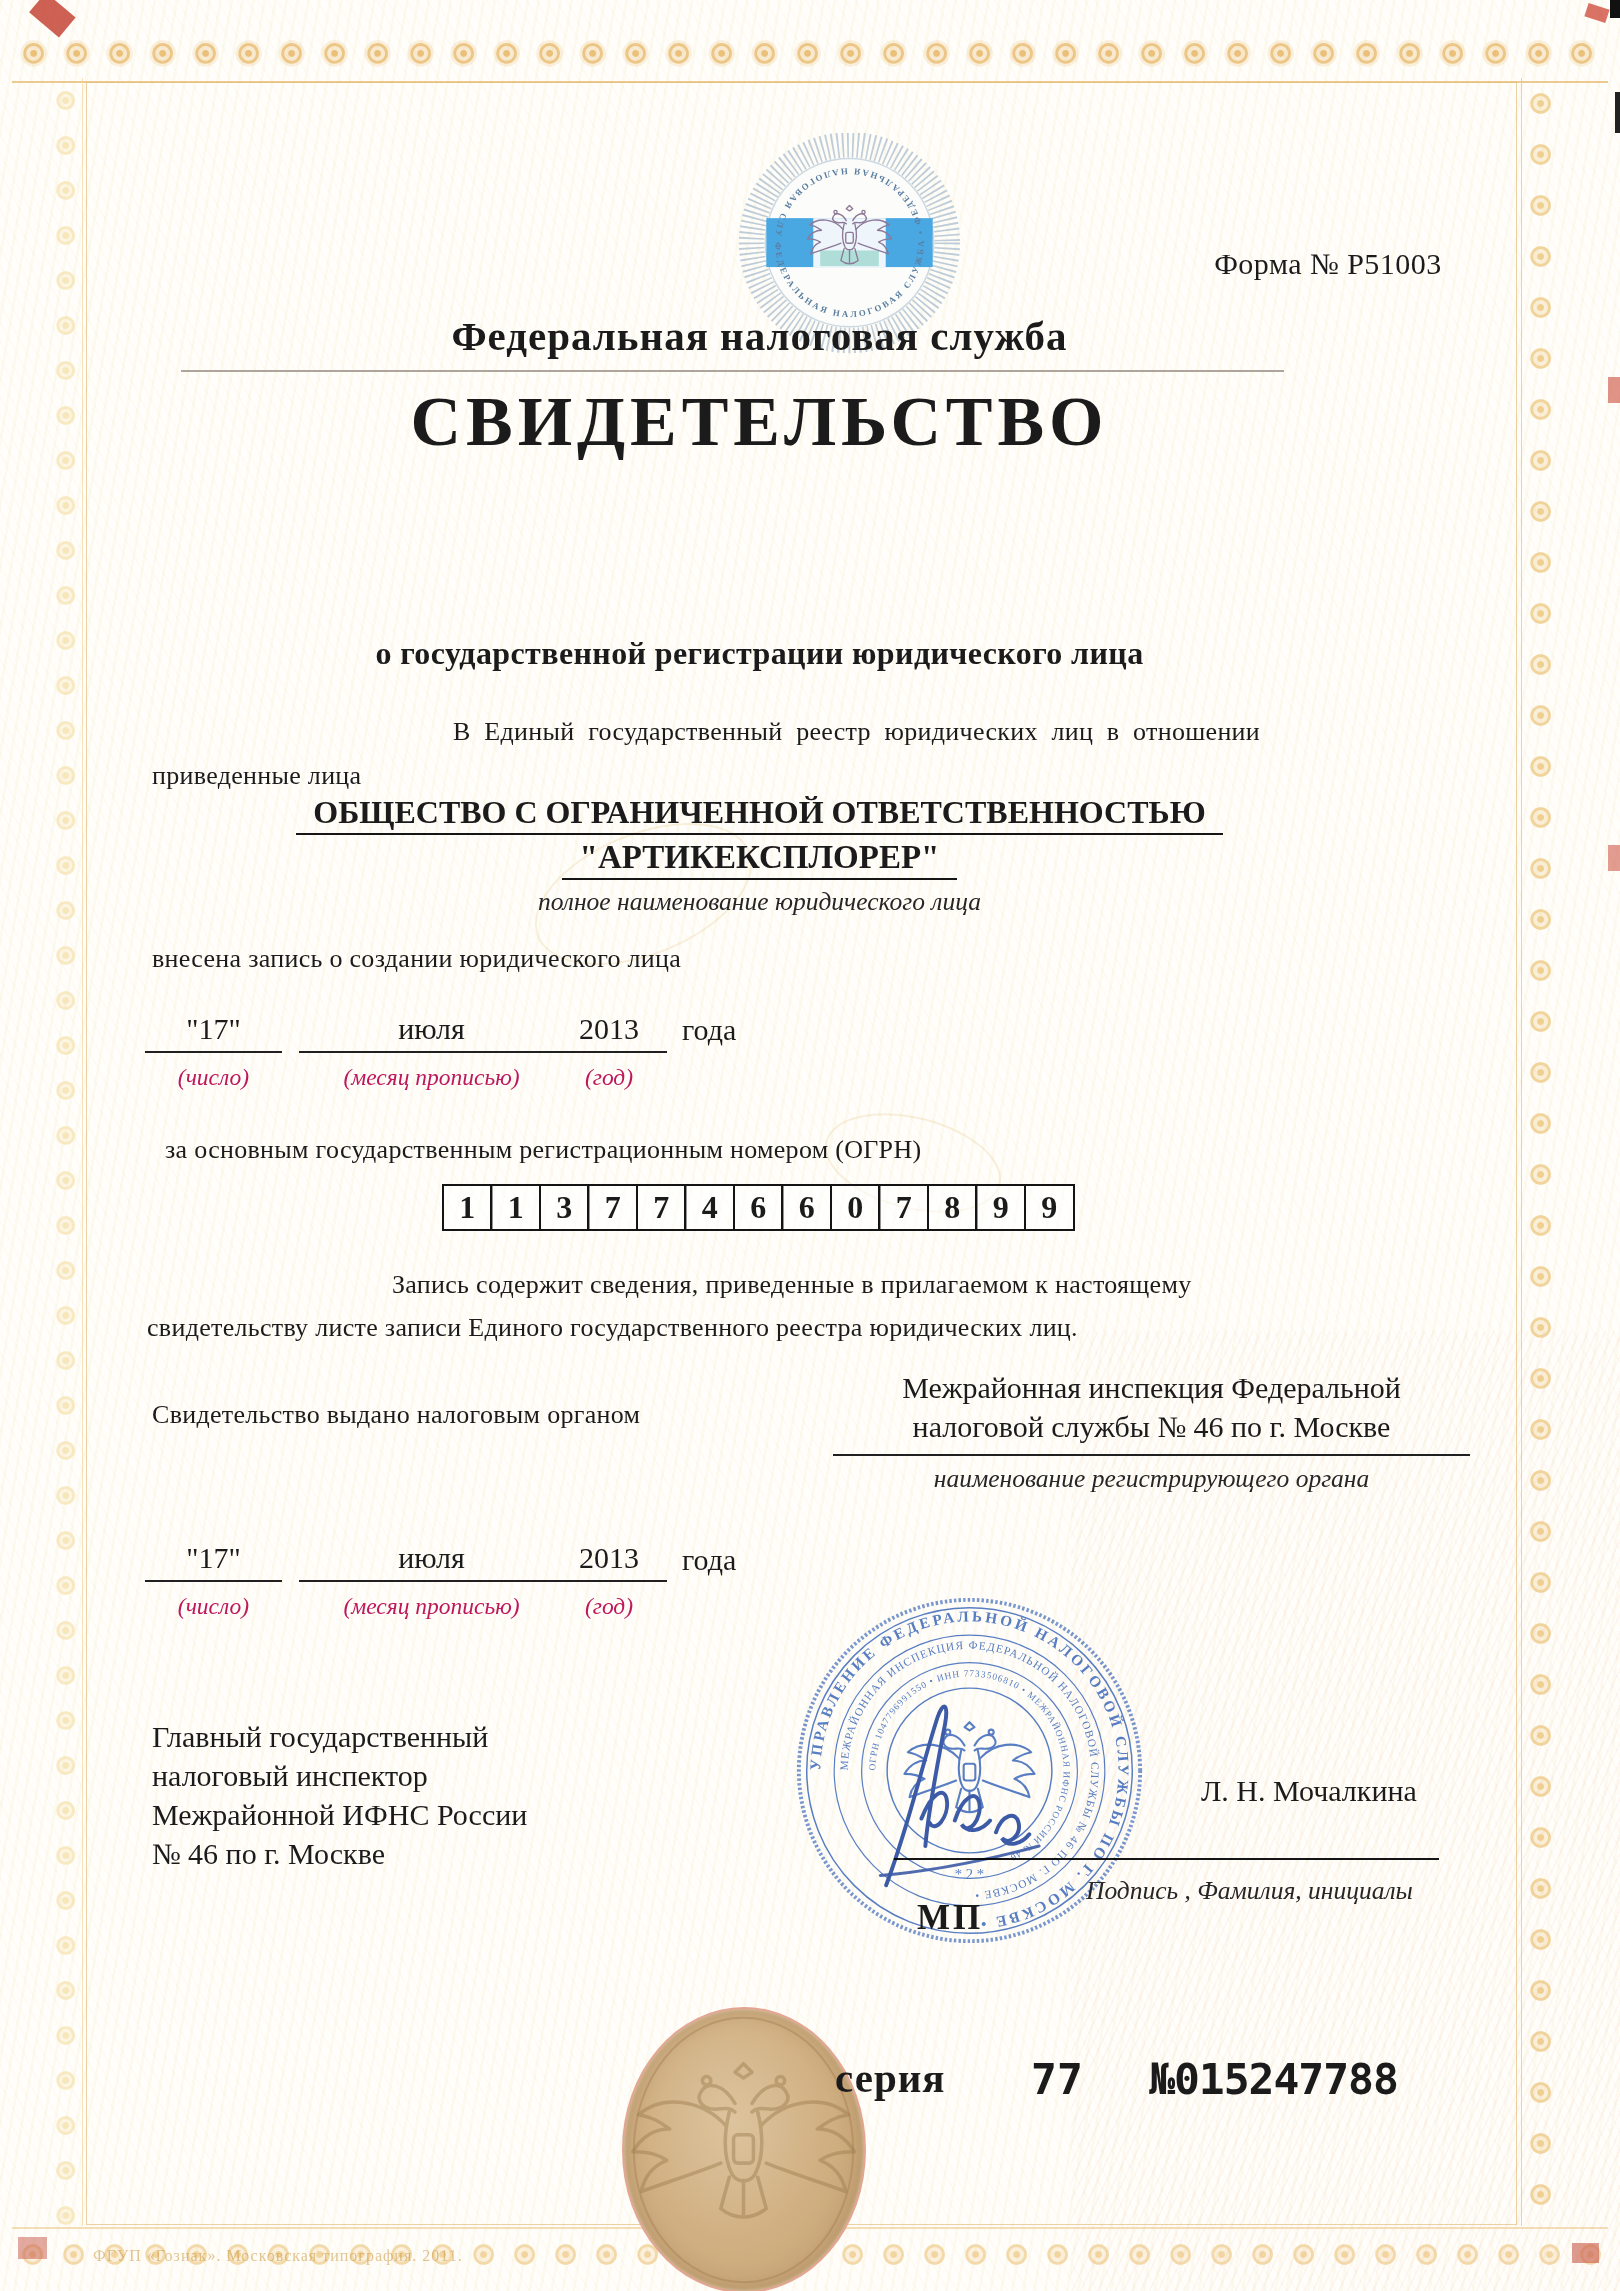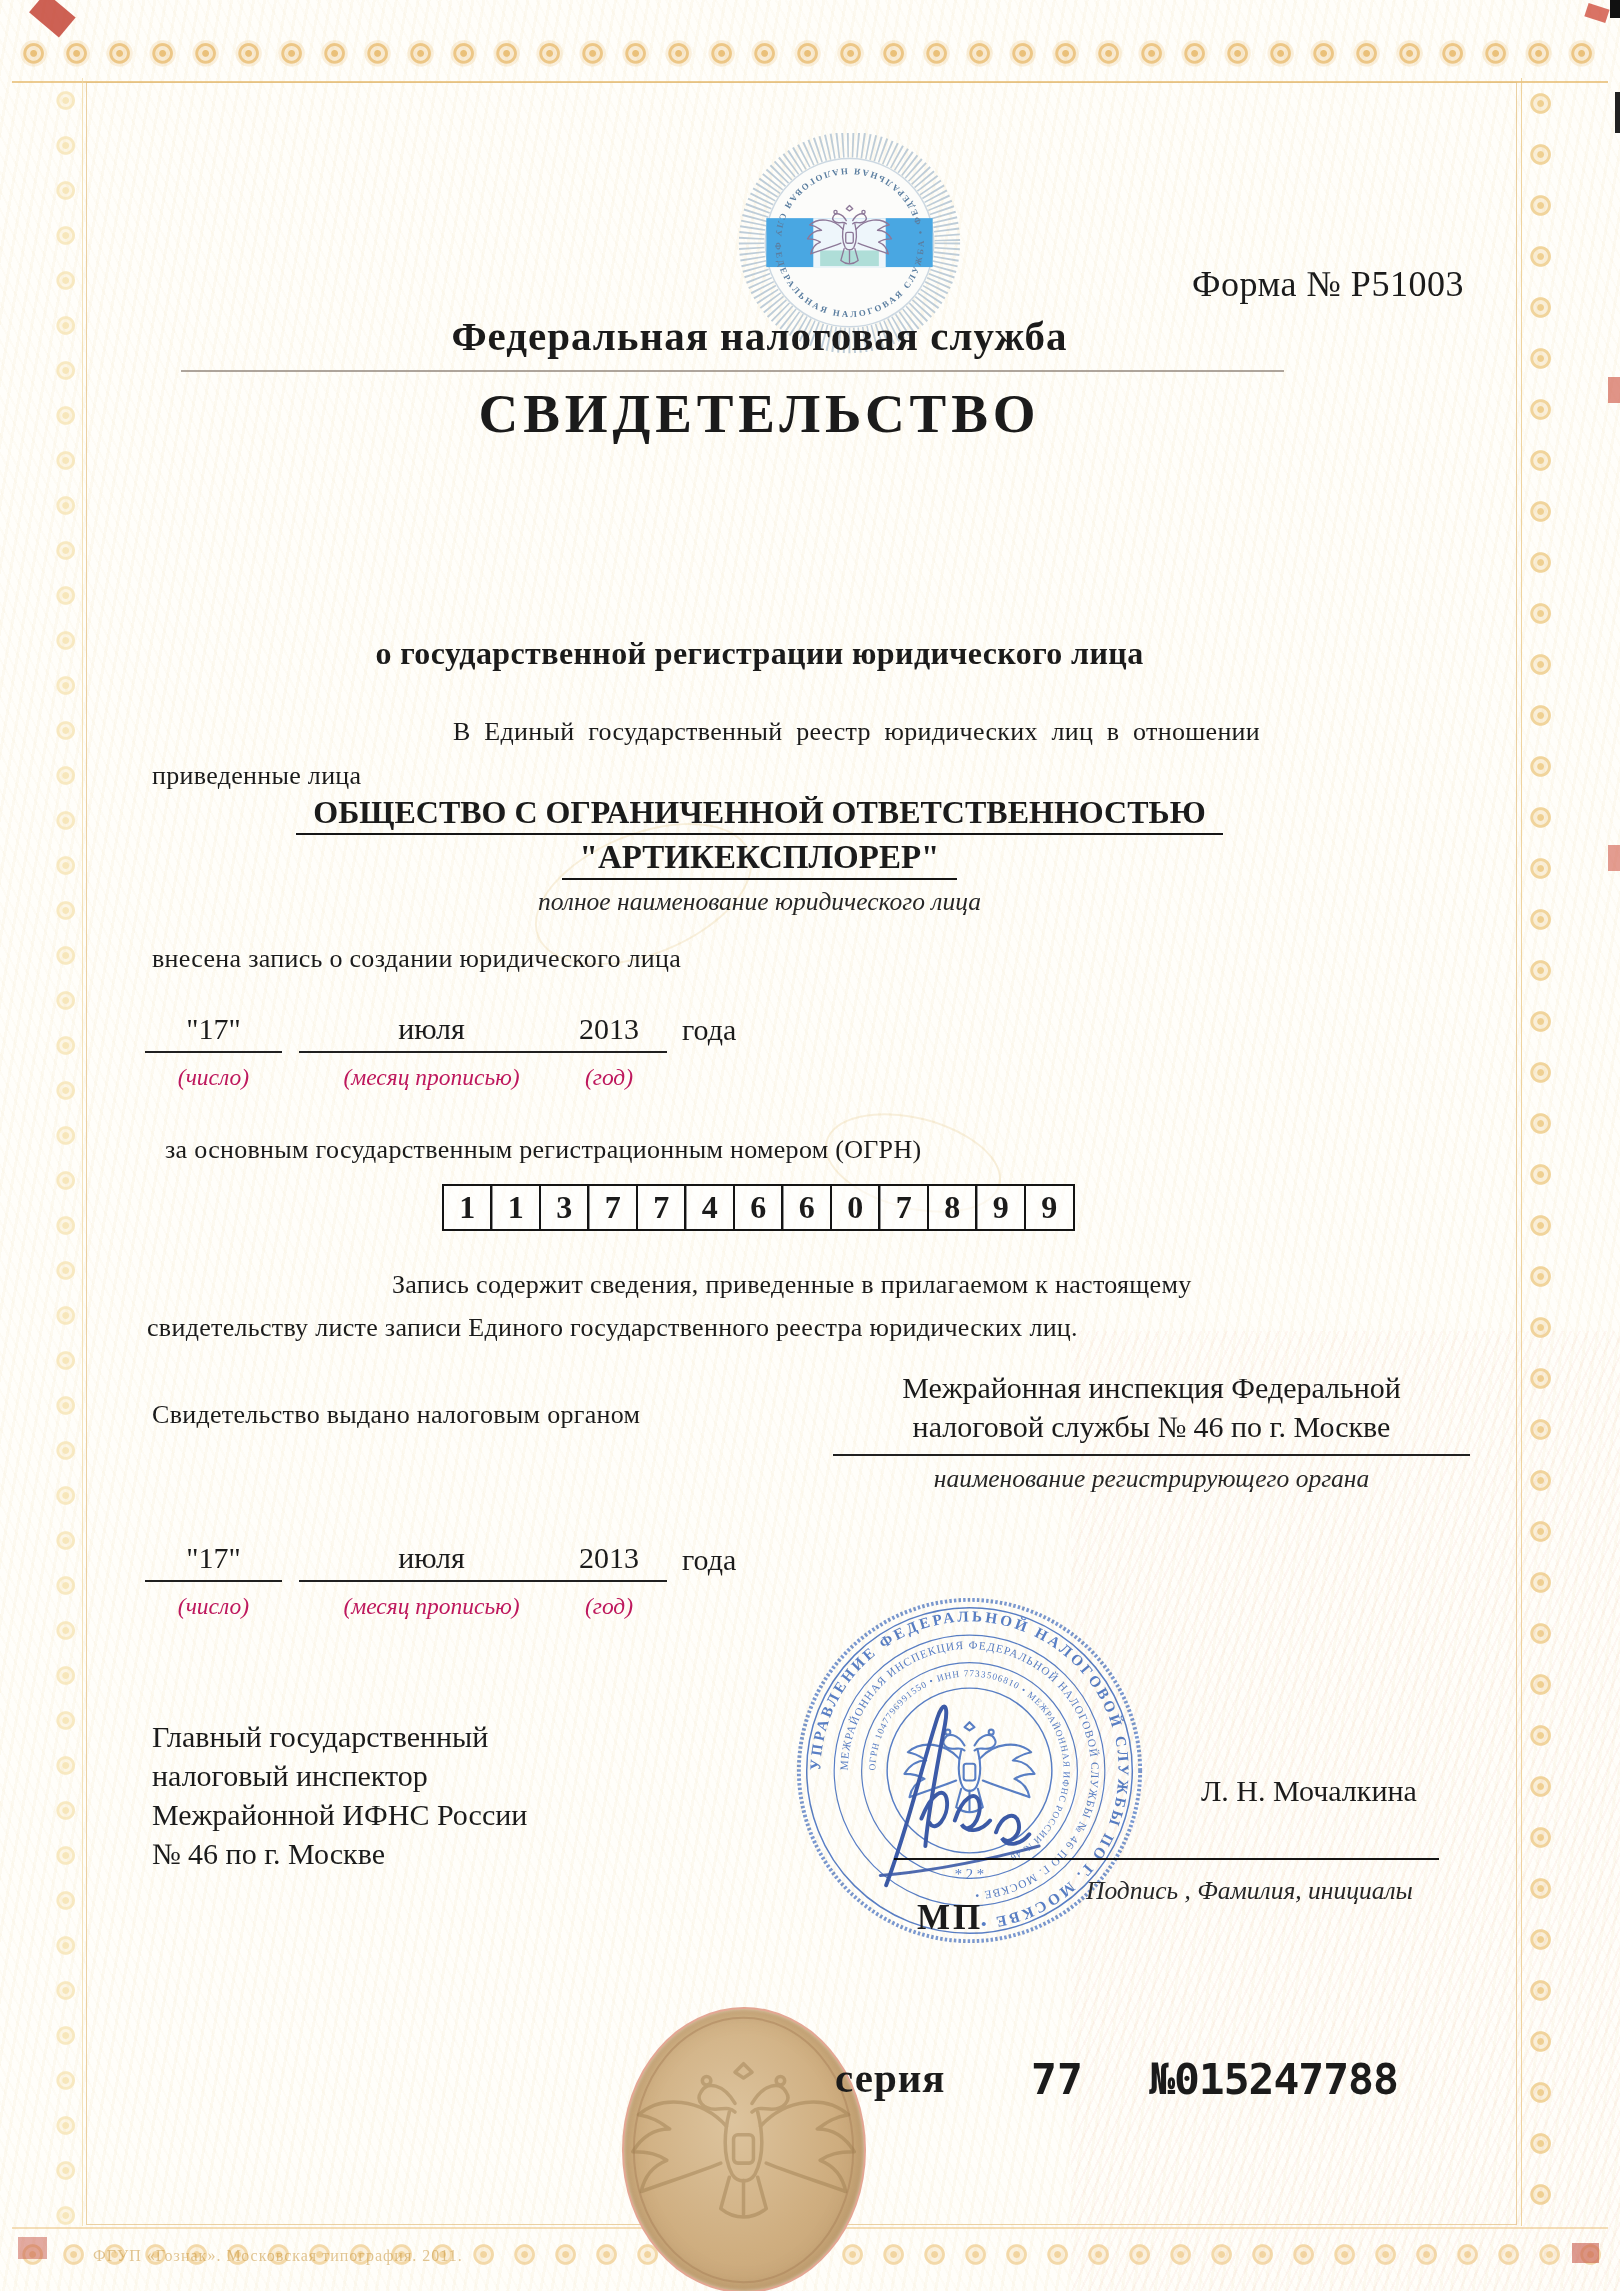--- a/index.html
+++ b/index.html
@@ -52,24 +52,24 @@
   .inner-frame{
     position:absolute;left:86px;top:82px;width:1429px;height:2141px;
     border:1.5px solid rgba(226,190,125,.7);pointer-events:none;
   }
   .swirl{position:absolute;border:2.9px solid rgba(233,205,150,.30);border-radius:50%;pointer-events:none;}
   .mark{position:absolute;pointer-events:none;}
 
   .abs{position:absolute;}
   .centered{left:0;width:1519px;text-align:center;}
 
-  .form-number{top:247px;left:1181px;width:294px;font-size:36px;text-align:center;letter-spacing:0.5px;margin-top:16px;}
+  .form-number{top:247px;left:1181px;width:294px;font-size:30px;text-align:center;letter-spacing:0.5px;}
   .agency{top:312px;font-size:41px;font-weight:bold;letter-spacing:1px;}
   .agency-rule{top:370px;left:181px;width:1103px;height:2px;background:#9a8f85;opacity:.8;}
-  .doc-title{top:382px;font-size:55px;font-weight:bold;letter-spacing:4.9px;}
+  .doc-title{top:382px;font-size:70px;font-weight:bold;letter-spacing:4.9px;}
   .subtitle{top:635px;font-size:32px;font-weight:bold;letter-spacing:0.4px;}
 
   .body-text{font-size:26px;letter-spacing:0.3px;}
   .intro1{top:717px;left:453px;word-spacing:6.9px;}
   .intro2{top:761px;left:152px;}
   .company1{top:794px;font-size:32px;font-weight:bold;}
   .company2{top:839px;font-size:33px;font-weight:bold;}
   .company1 span,.company2 span{display:inline-block;border-bottom:2.9px solid #151515;padding:0 17.6px 2px;}
   .caption{font-style:italic;font-size:25.5px;color:#262626;}
   .company-caption{top:887px;}

